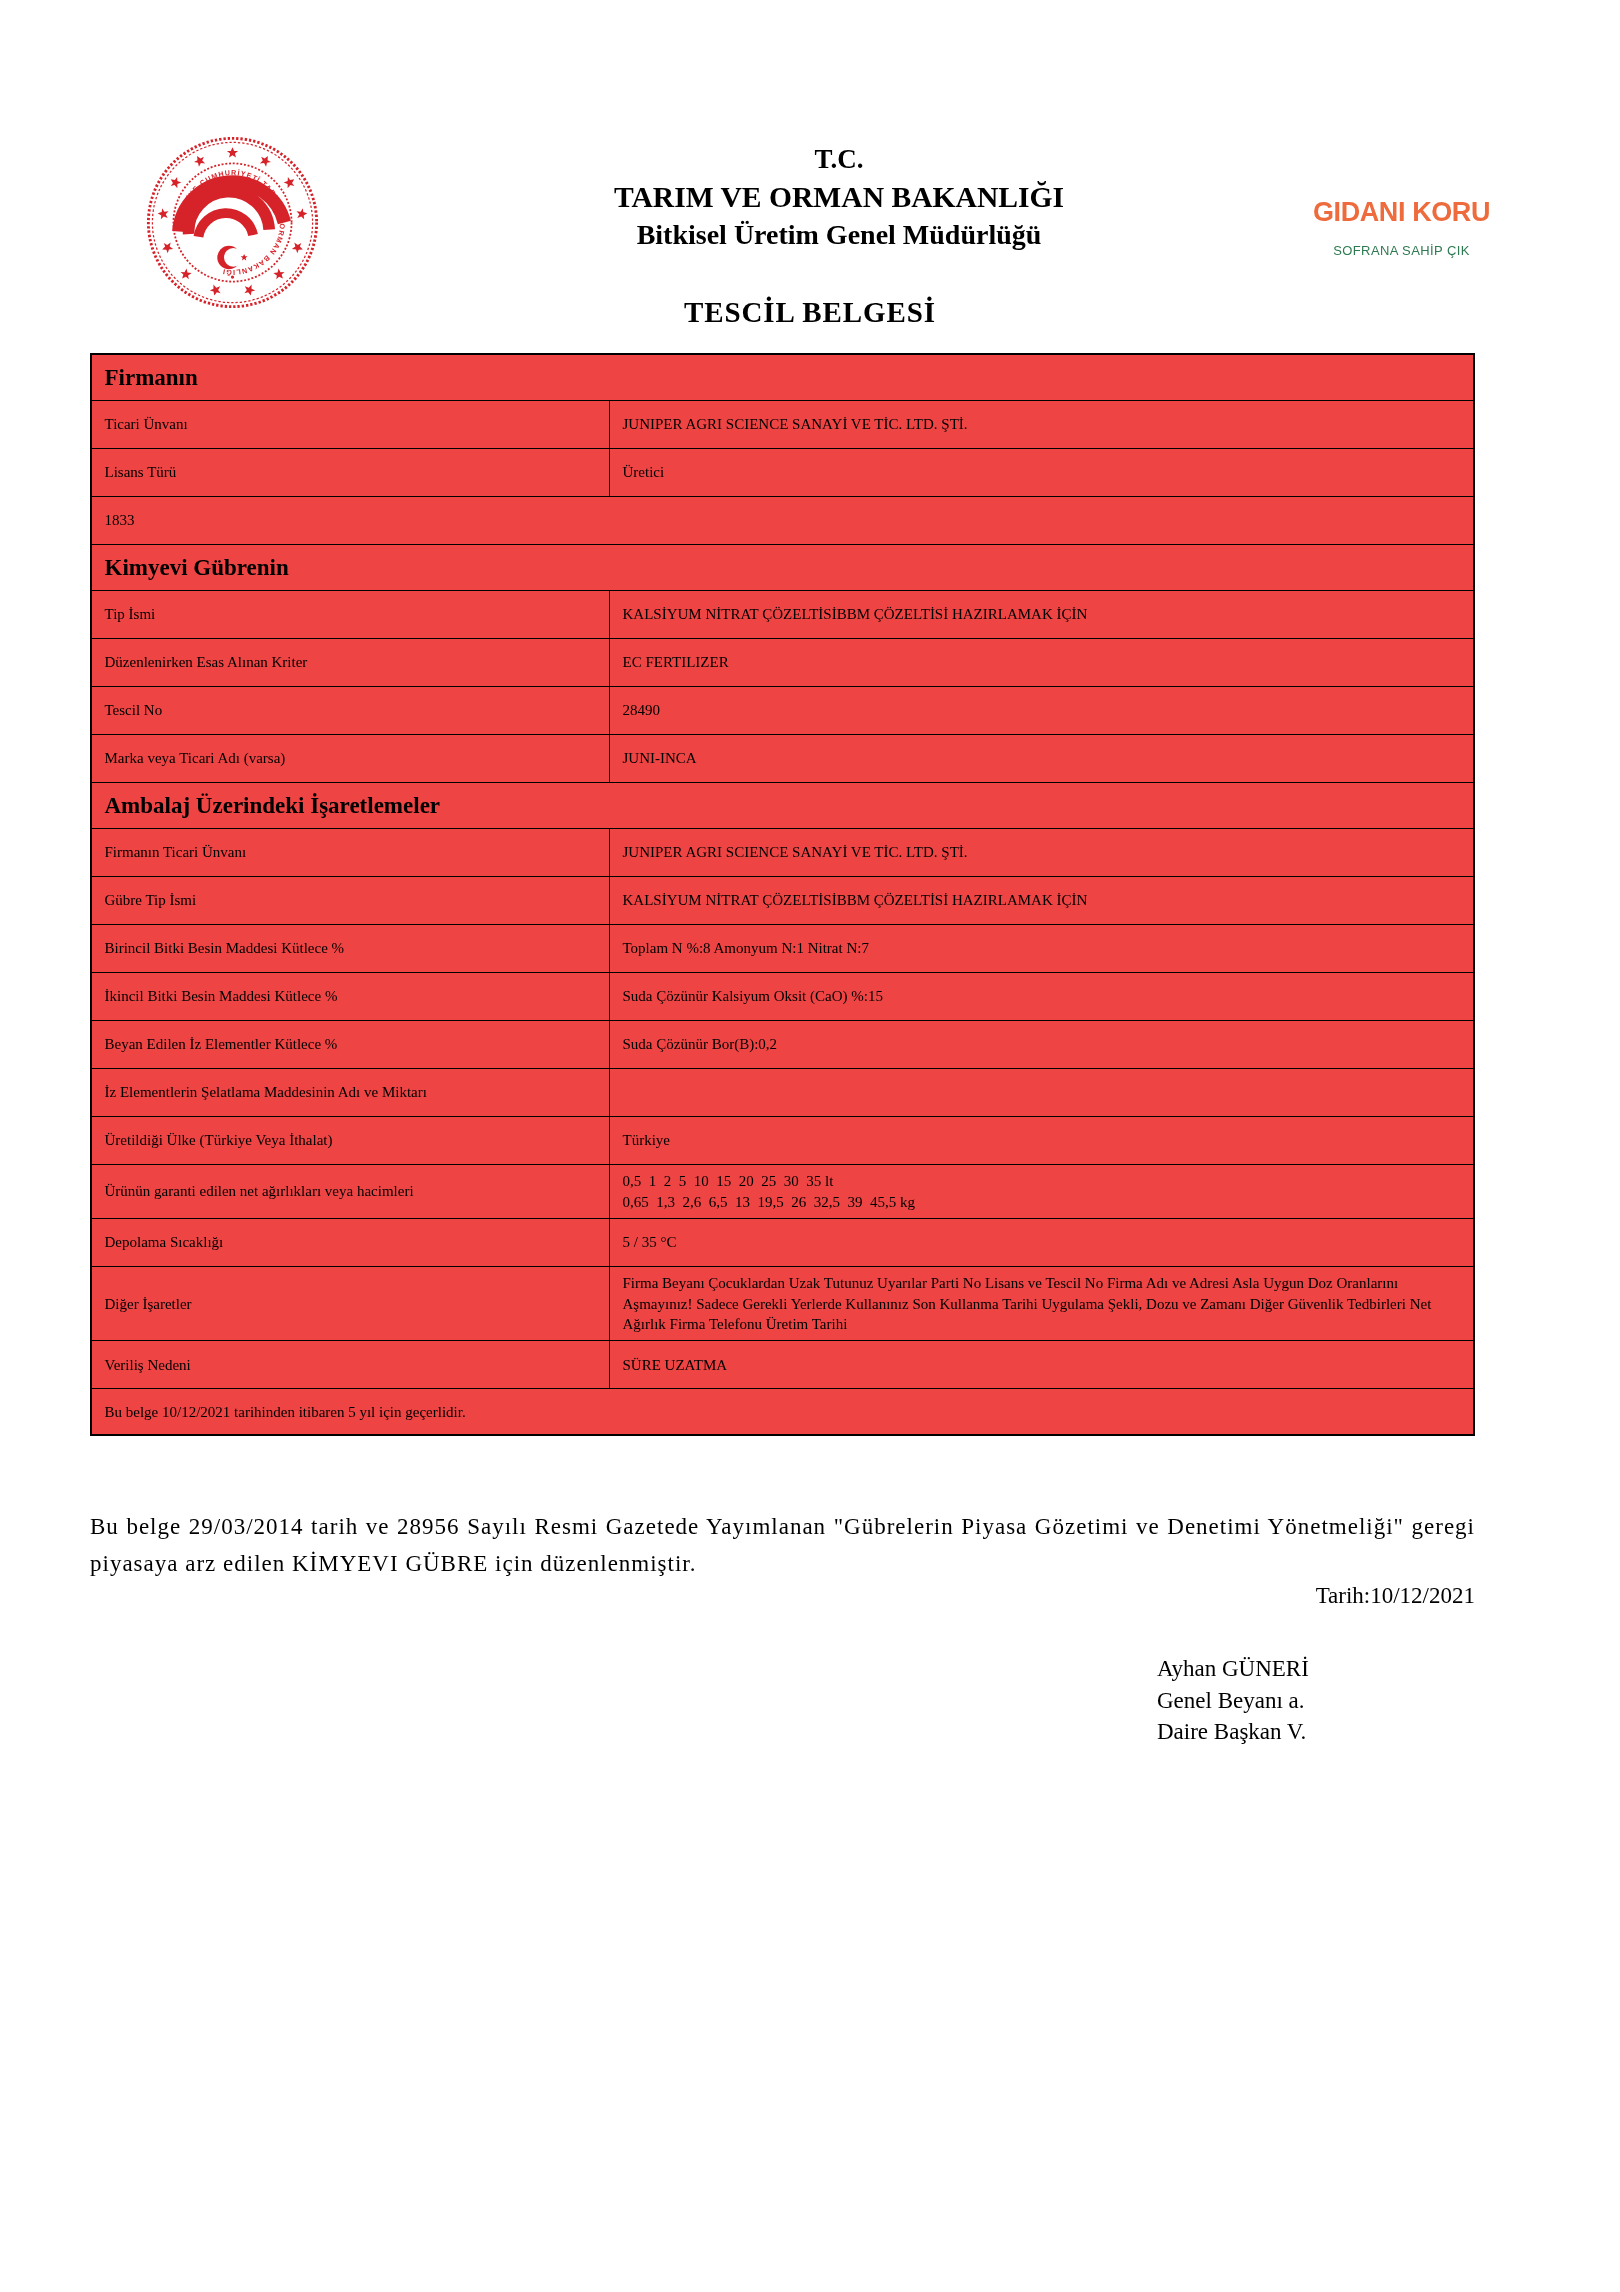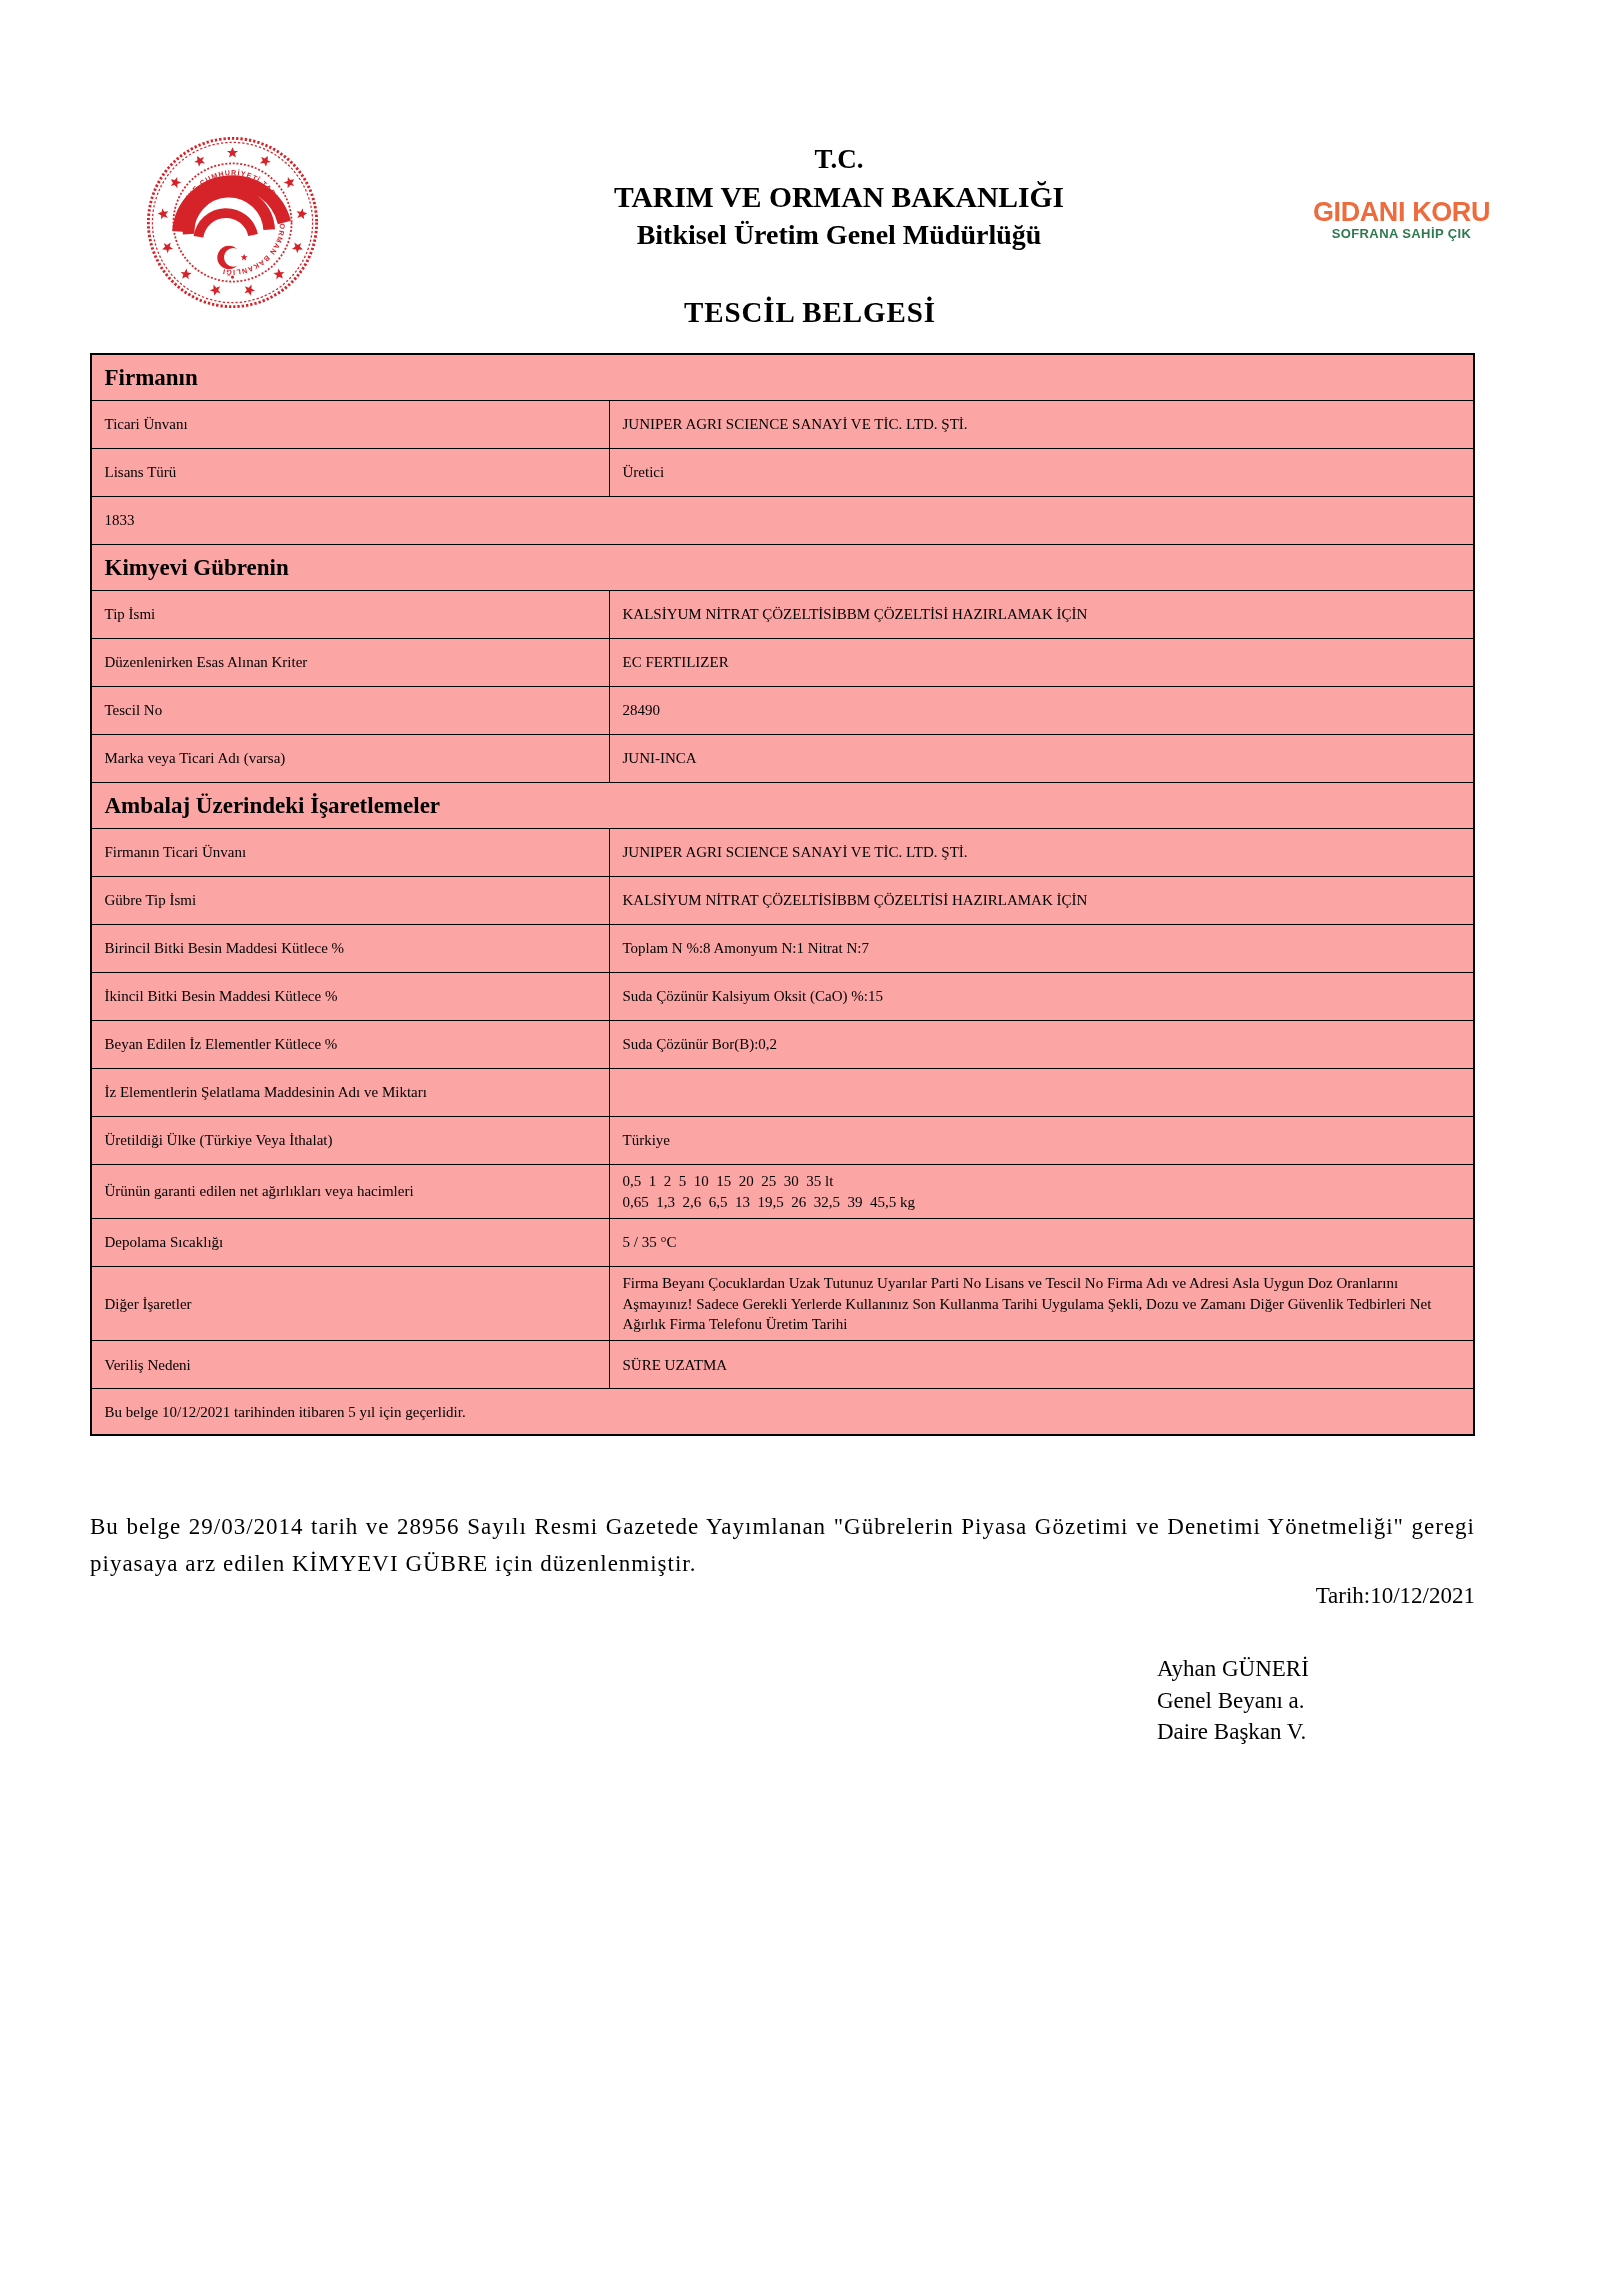--- a/index.html
+++ b/index.html
@@ -15,25 +15,25 @@
   .header-block{position:absolute;left:0;top:143px;width:1620px;text-align:center;line-height:1.25;margin-left:29px;}
   .h-tc{font-size:27px;font-weight:bold;}
   .h-ministry{font-size:29.6px;font-weight:bold;margin-top:1.8px;}
   .h-directorate{font-size:28px;font-weight:bold;margin-top:1.8px;}
   .doc-title{position:absolute;left:0;top:296px;width:1620px;text-align:center;
     font-size:29px;font-weight:bold;letter-spacing:0.9px;}
 
   .gk-logo{position:absolute;left:1303px;top:199px;width:197px;text-align:center;
     font-family:"Liberation Sans","DejaVu Sans",sans-serif;line-height:1;}
   .gk-line1{font-size:27px;font-weight:800;letter-spacing:-0.4px;}
-  .gk-line2{font-size:13px;font-weight:700;letter-spacing:0.4px;margin-top:1px;}
+  .gk-line2{font-size:13px;font-weight:400;letter-spacing:0.4px;margin-top:18px;}
 
   
   .cert-table{position:absolute;left:90px;top:353px;width:1385px;
-    border:2.7px solid #000;box-sizing:border-box;background:#fca5a5;}
+    border:2.7px solid #000;box-sizing:border-box;background:#ef4444;}
   .trow{display:flex;border-top:1.8px solid #000;box-sizing:border-box;align-items:stretch;}
   .trow:first-child{border-top:none;}
   .cell{padding:6.3px 12.5px;font-size:15px;line-height:1.35;box-sizing:border-box;
     display:flex;align-items:center;}
   .trow.kv .label{width:518px;flex:0 0 518px;border-right:1.8px solid #000;min-height:47px;}
   .trow.kv .value{flex:1;white-space:pre-wrap;min-height:47px;}
   .trow.section .span{width:100%;font-weight:bold;min-height:45px;font-size:23px;}
   .trow.full .span{width:100%;min-height:45px;}
 
   

